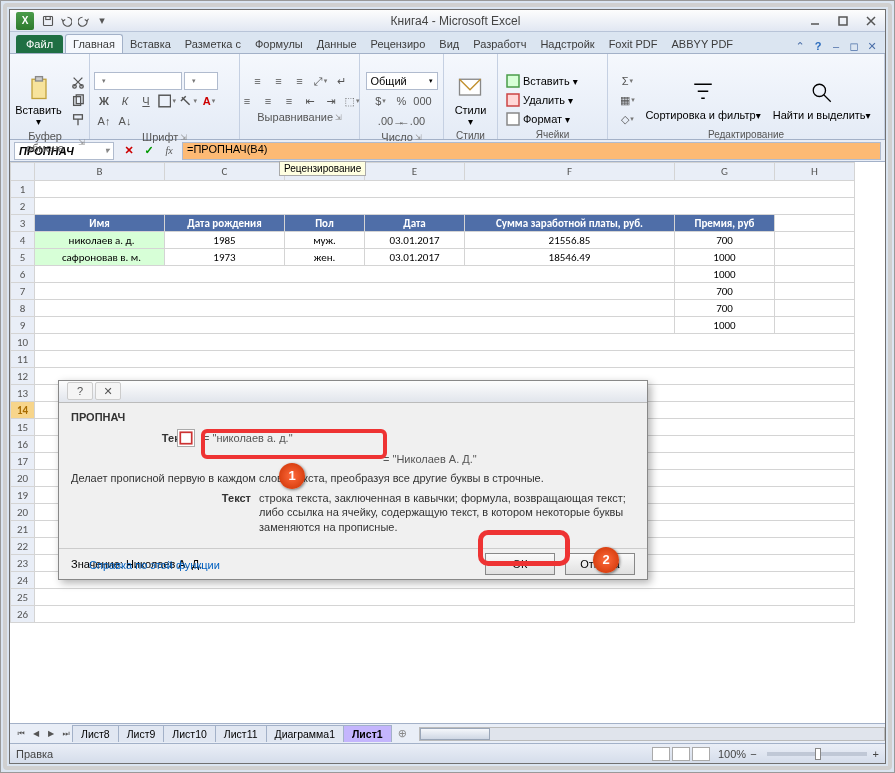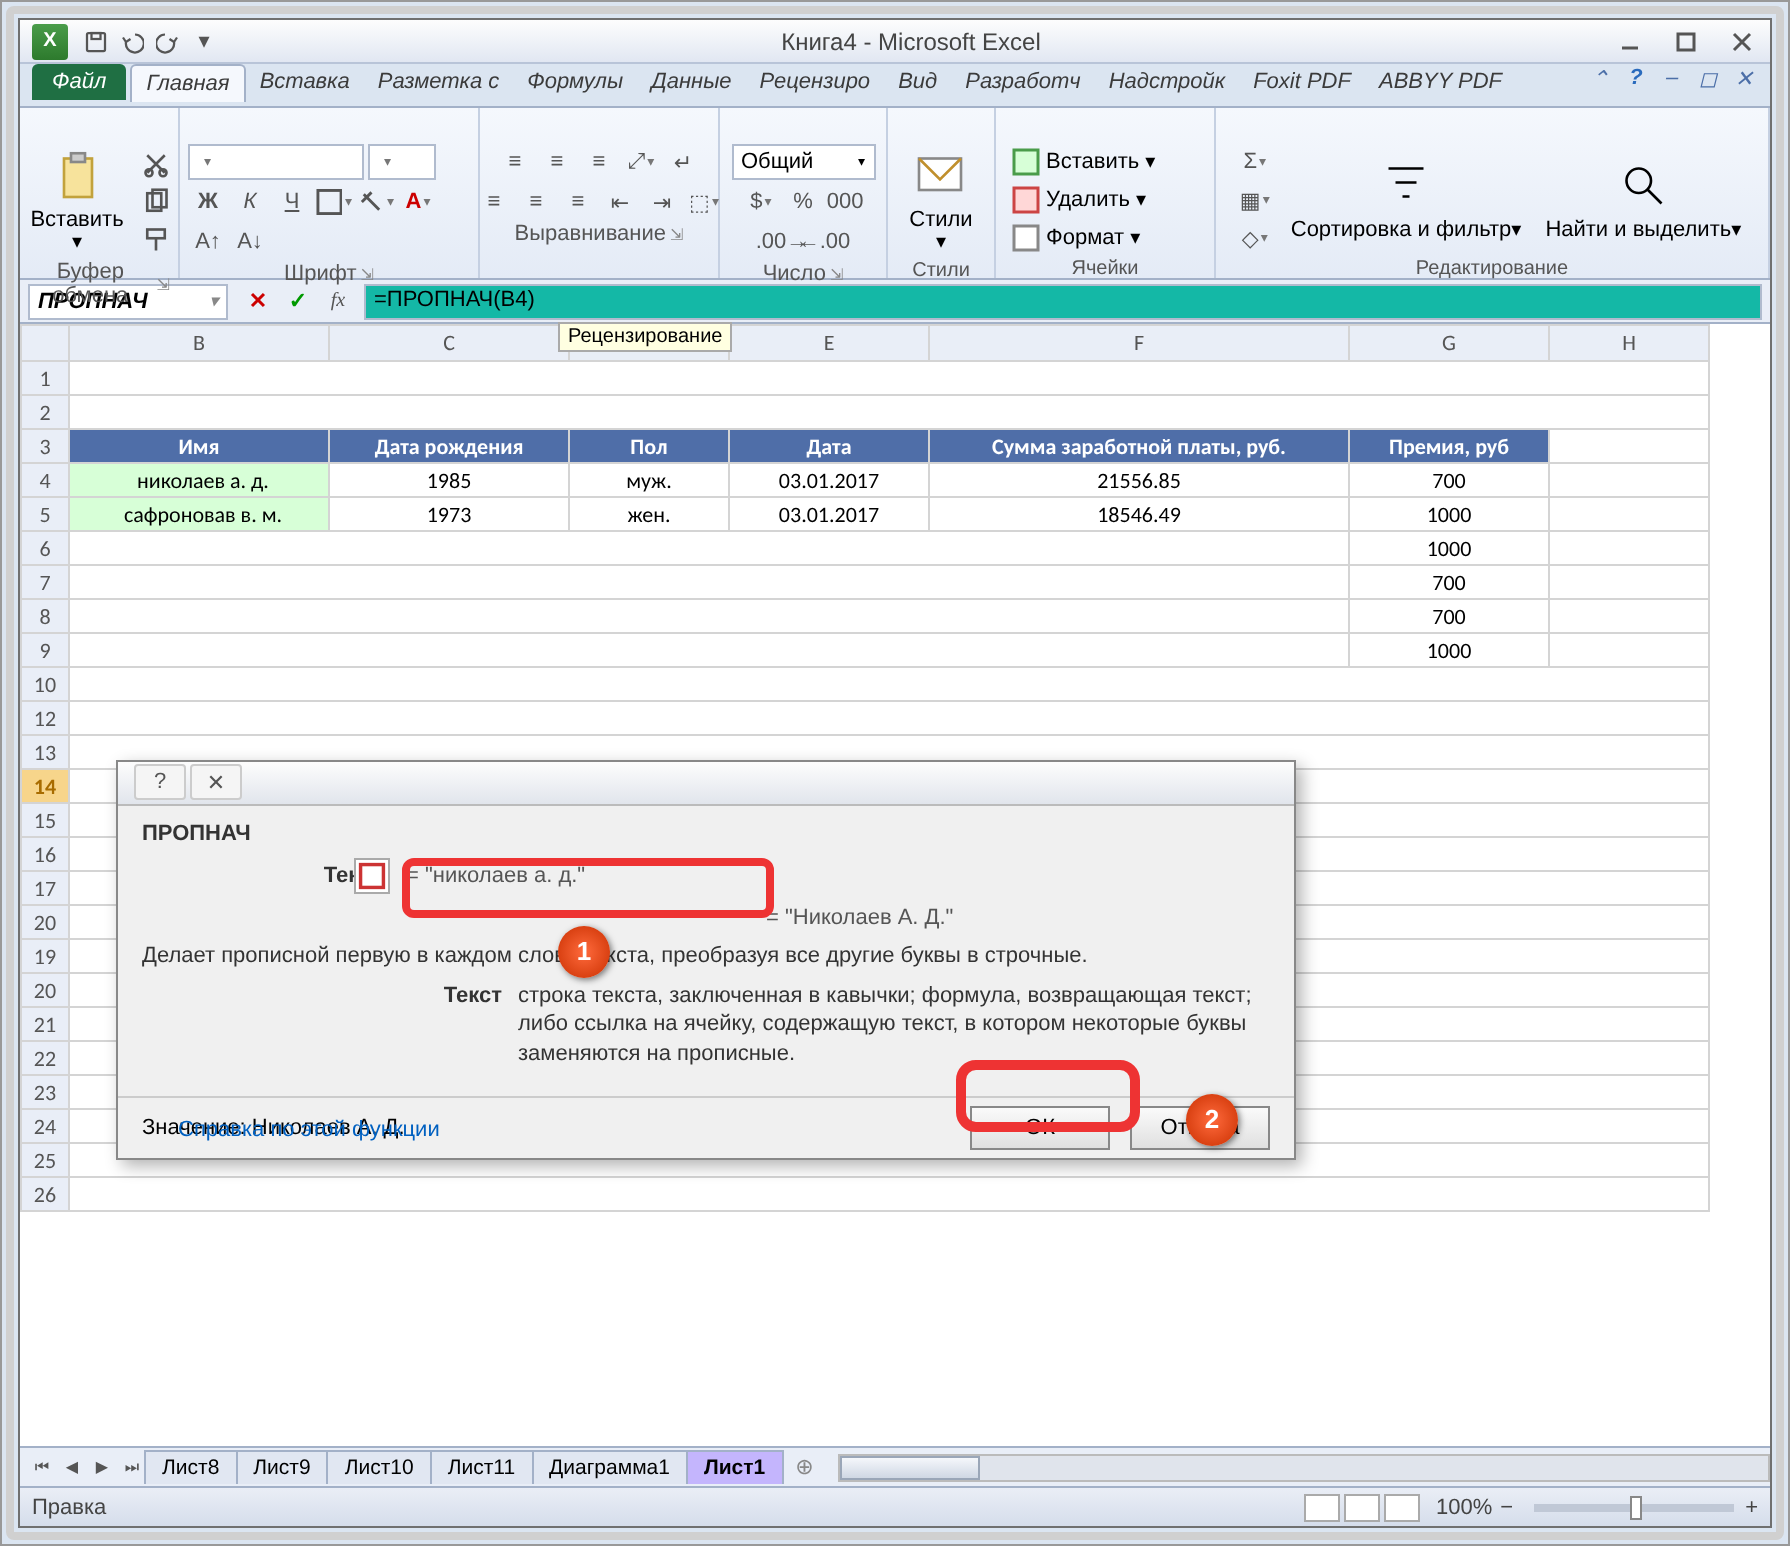--- a/index.html
+++ b/index.html
@@ -13,21 +13,21 @@
 .title-bar .app-icon { width:18px; height:18px; margin-left:6px; background:linear-gradient(#4a9c4a,#2d7a2d); border-radius:2px; display:flex; align-items:center; justify-content:center; color:#fff; font-weight:bold; font-size:10px; }
 .title-bar .qat-group { display:flex; gap:2px; margin-left:6px; }
 .qat-btn { width:16px; height:16px; display:flex; align-items:center; justify-content:center; color:#555; }
 .qat-btn svg { width:12px; height:12px; }
 .title-center { flex:1; text-align:center; color:#444; font-size:12px; }
 .win-controls { display:flex; }
 .win-controls .wc { width:28px; height:20px; display:flex; align-items:center; justify-content:center; color:#555; }
 .win-controls .wc svg { width:10px; height:10px; }
 
 
-.ribbon-tabs { height:22px; display:flex; align-items:flex-start; padding-left:6px; background:#dbe5f1; border-bottom:1px solid #a3b1c8;font-style:italic; }
+.ribbon-tabs { height:22px; display:flex; align-items:flex-end; padding-left:6px; background:#dbe5f1; border-bottom:1px solid #a3b1c8; }
 .file-tab { background:#1f6f43; color:#fff; padding:3px 10px; border-radius:3px 3px 0 0; margin-right:2px; font-size:11px; }
 .rtab { padding:3px 7px; color:#3b3b3b; cursor:pointer; font-size:11px; }
 .rtab.active { background:#f5f8fd; border:1px solid #a3b1c8; border-bottom:none; border-radius:3px 3px 0 0; }
 .ribbon-tabs .spacer { flex:1; }
 .help-icons { display:flex; gap:4px; padding-right:6px; color:#4c6fa8; }
 .help-icons span { width:14px; height:14px; display:flex; align-items:center; justify-content:center; }
 
 
 .ribbon-body { height:86px; background:linear-gradient(#f5f8fd,#e4ebf6); border-bottom:1px solid #a3b1c8; display:flex; }
 .rgroup { border-right:1px solid #c5d0e2; padding:18px 4px; display:flex; flex-direction:column; position:relative; }
@@ -50,21 +50,21 @@
 
 
 .formula-bar { height:22px; display:flex; align-items:center; border-bottom:1px solid #a3b1c8; background:#e9eef7; }
 .name-box { width:100px; height:18px; margin-left:4px; border:1px solid #b0bbce; background:#fff; display:flex; align-items:center; padding:0 4px; font-weight:bold; font-style:italic; }
 .name-box::after { content:"▾"; margin-left:auto; font-size:8px; color:#888; }
 .fb-btns { display:flex; margin-left:6px; gap:2px; }
 .fb-btns .b { width:18px; height:18px; display:flex; align-items:center; justify-content:center; }
 .fb-btns .b.red { color:#c00; font-weight:bold;}
 .fb-btns .b.green { color:#090; font-weight:bold;}
 .fb-btns .b.fx { font-style:italic; color:#555; font-family:serif; font-size:10px;}
-.formula-input { flex:1; height:18px; border:1px solid #b0bbce; background:#14b8a6; margin:0 4px; padding:0 4px; font-family:Calibri,sans-serif; position:relative; }
+.formula-input { flex:1; height:18px; border:1px solid #b0bbce; background:#fdba74; margin:0 4px; padding:0 4px; font-family:Calibri,sans-serif; position:relative; }
 .tooltip-rc { position:absolute; left:96px; top:18px; background:#ffffe1; border:1px solid #aaa; padding:1px 4px; font-size:10px; z-index:5; }
 
 
 .sheet-area { flex:1; position:relative; overflow:hidden; background:#fff; }
 table.grid { border-collapse:collapse; position:absolute; left:0; top:0; }
 table.grid th, table.grid td { border:1px solid #d4d4d4; font-size:11px; font-family:Calibri,sans-serif; text-align:center; height:17px; overflow:hidden; white-space:nowrap; }
 table.grid th { background:#e9eef7; color:#555; font-weight:normal; }
 table.grid th.corner { width:24px; background:#e9eef7; }
 table.grid th.col { height:18px; }
 table.grid th.row { width:24px; }
@@ -456,20 +456,24 @@
               <th class="row">9</th>
               <td colspan="5"></td>
               <td class="cell">1000</td>
               <td></td>
             </tr>
       <tr>
               <th class="row">10</th>
               <td colspan="7"></td>
             </tr>
       <tr>
+              <th class="row">11</th>
+              <td colspan="7"></td>
+            </tr>
+      <tr>
               <th class="row">12</th>
               <td colspan="7"></td>
             </tr>
       <tr>
               <th class="row">13</th>
               <td colspan="7"></td>
             </tr>
       <tr>
               <th class="row sel">14</th>
               <td colspan="7"></td>

